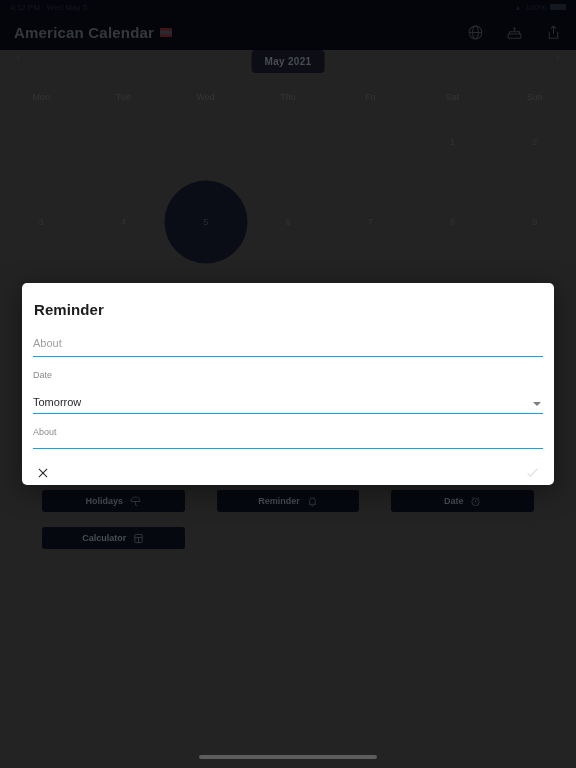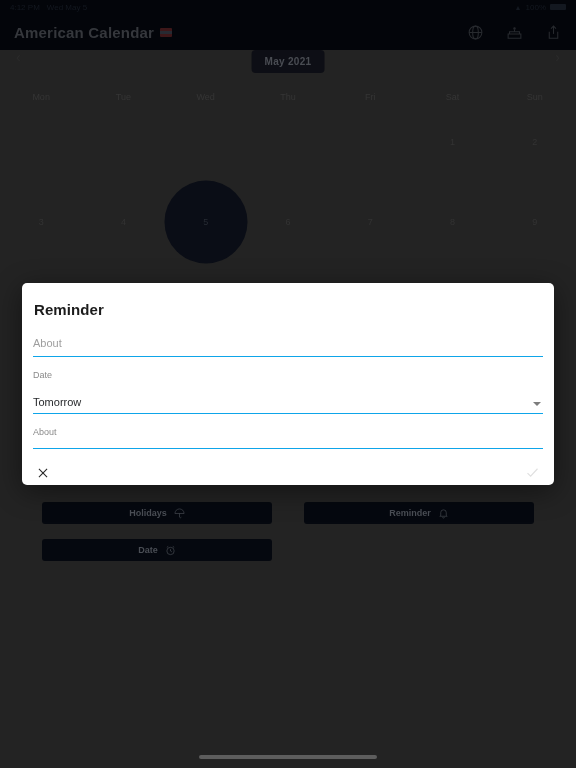--- a/index.html
+++ b/index.html
@@ -89,22 +89,22 @@
     background:#0a0d16; z-index:1;
   }
 
   
   .scrim{
     position:absolute; inset:0; background:rgba(0,0,0,0.32);
   }
 
   
   .quickgrid{
-    position:absolute; left:0; top:502px; width:576px;
-    display:grid; grid-template-columns:1fr 1fr;
+    position:absolute; left:0; top:490px; width:576px;
+    display:grid; grid-template-columns:1fr 1fr 1fr;
     row-gap:15px; column-gap:32px;
     padding:0 42px;
   }
   .qbtn{
     height:22px; background:#05080f; border-radius:3px;
     display:flex; align-items:center; justify-content:center; gap:7px;
     font-size:9px; font-weight:bold; color:#4a4e55;
   }
   .qbtn .q-ico{ width:11px; height:11px; color:#4a4e55; display:block;}
   .qbtn .q-ico svg{ width:100%; height:100%; display:block; fill:none; stroke:currentColor; stroke-width:1.4;}
@@ -303,20 +303,30 @@
       <span>Date</span>
       <span class="q-ico">
         <svg viewBox="0 0 24 24">
             <circle cx="12" cy="13" r="8"></circle>
             <polyline points="12,9 12,13 15,15"></polyline>
             <line x1="4" y1="5" x2="7" y2="3"></line>
             <line x1="20" y1="5" x2="17" y2="3"></line>
           </svg>
       </span>
     </div>
+    <div class="qbtn">
+      <span>Calculator</span>
+      <span class="q-ico">
+        <svg viewBox="0 0 24 24">
+            <rect x="4" y="3" width="16" height="18" rx="2"></rect>
+            <line x1="4" y1="10" x2="20" y2="10"></line>
+            <line x1="12" y1="10" x2="12" y2="21"></line>
+          </svg>
+      </span>
+    </div>
   </div>
 
   <div class="dialog">
     <div class="dlg-title">Reminder</div>
 
     <div class="field about">
       <div class="fld-placeholder">About</div>
     </div>
 
     <div class="field">

